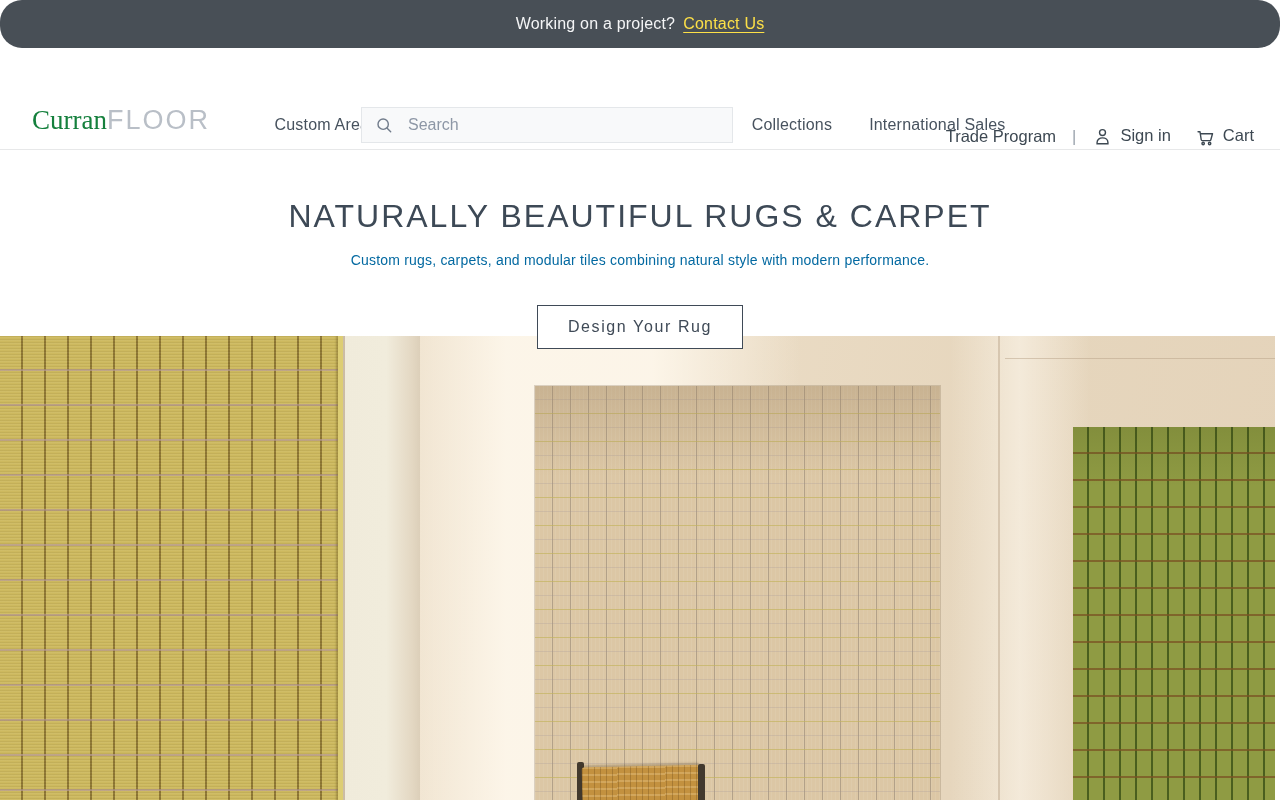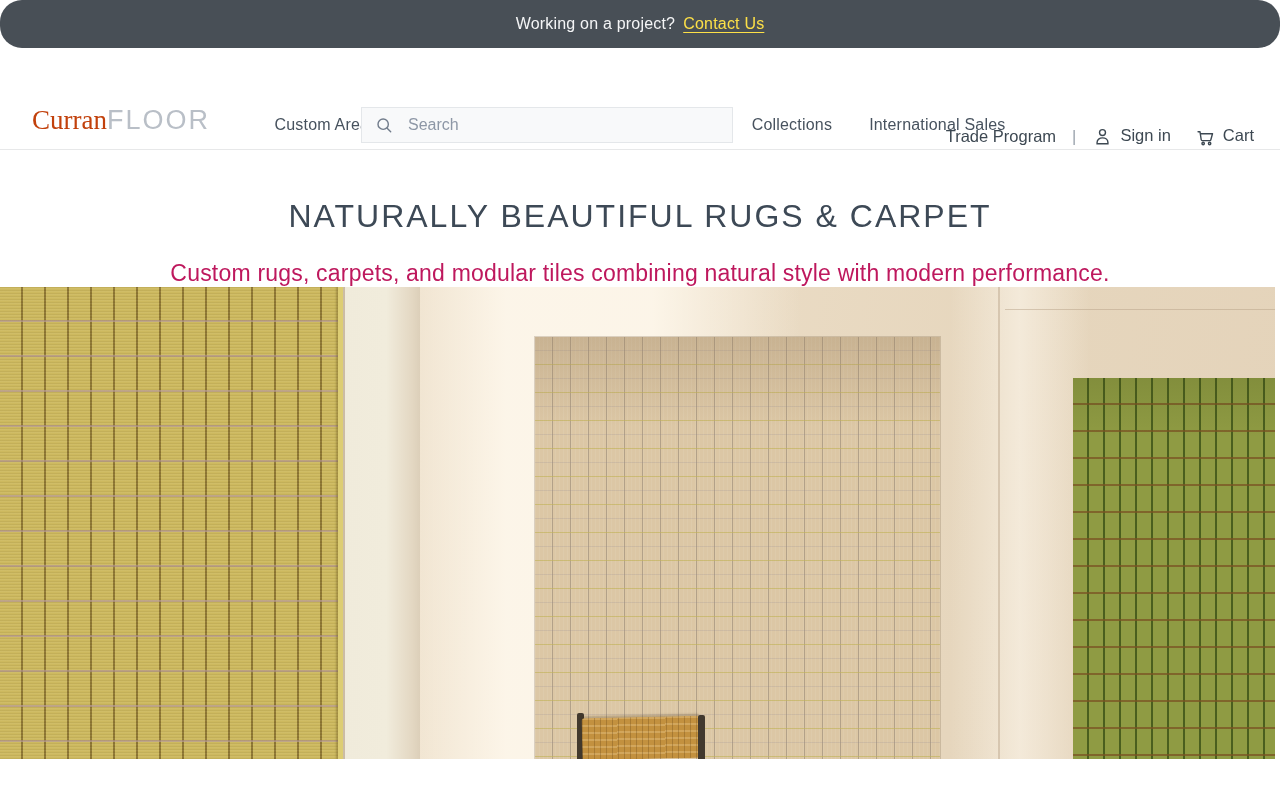--- a/index.html
+++ b/index.html
@@ -13,21 +13,21 @@
     font-size: 16px; letter-spacing: .2px; border-radius: 22px;
   }
   .announcement a {
     color: #fde047; text-decoration: underline; text-underline-offset: 3px;
     margin-left: 8px; font-weight: 500; cursor: pointer;
   }
 
   
   .header { position: relative; height: 56px; background: #fff; }
   .logo { position: absolute; left: 32px; top: 57px; font-size: 27px; line-height: 30px; cursor: pointer; white-space: nowrap; }
-  .logo .serif { font-family: "Liberation Serif", serif; color: #c2410c; }
+  .logo .serif { font-family: "Liberation Serif", serif; color: #15803d; }
   .logo .thin  { font-family: "Liberation Sans", sans-serif; font-weight: 300; color: #b9bfc7; letter-spacing: 2px; }
 
   .searchbox {
     position: absolute; left: 361px; top: 59px; width: 372px; height: 36px;
     background: #f8f9fa; border: 1px solid #e4e7ea;
     display: flex; align-items: center; padding: 0 12px;
   }
   .searchbox svg { flex: 0 0 auto; margin-right: 14px; }
   .searchbox input {
     border: 0; outline: 0; background: transparent; width: 100%;
@@ -51,21 +51,21 @@
     gap: 37px; padding-top: 12px; border-bottom: 1px solid #e7e8e9;
     font-size: 16px; color: #47525e;
   }
   .nav-item { cursor: pointer; letter-spacing: .2px; padding-bottom: 4px; }
 
   
   .hero-copy { text-align: center; padding-top: 48px; }
   .hero-title {
     font-size: 32px; font-weight: 400; letter-spacing: 2px; color: #3d4956;
   }
-  .hero-subtitle { margin-top: 25px; font-size: 23px; color: #be185d; letter-spacing: .2px; }
+  .hero-subtitle { margin-top: 17px; font-size: 14px; color: #0369a1; letter-spacing: .2px; }
   .hero-cta {
     position: relative; z-index: 3; margin-top: 37px; margin-bottom: -22px;
     display: inline-block; background: #ffffff; border: 1px solid #3f4a57;
     padding: 12px 30px; font-family: "Liberation Sans", sans-serif;
     font-size: 16px; letter-spacing: 1.6px; color: #3f4a57; cursor: pointer;
   }
 
   
   .hero-image {
     position: relative; width: 1280px; height: 472px; overflow: hidden;
@@ -192,20 +192,21 @@
   <span class="nav-item">Custom Area Rugs</span>
   <span class="nav-item">Wall-to-Wall Carpet</span>
   <span class="nav-item">Commercial</span>
   <span class="nav-item">Collections</span>
   <span class="nav-item">International Sales</span>
 </div>
 
 <div class="hero-copy">
   <div class="hero-title">NATURALLY BEAUTIFUL RUGS &amp; CARPET</div>
   <div class="hero-subtitle">Custom rugs, carpets, and modular tiles combining natural style with modern performance.</div>
+  <button class="hero-cta">Design Your Rug</button>
 </div>
 
 <div class="hero-image">
   <div class="wall-light"></div>
   <div class="wall-light-right"></div>
   <div class="wall-crease-v"></div>
   <div class="wall-crease-h"></div>
 
   <div class="rug-left">
     <div class="rug-left-edge"></div>

